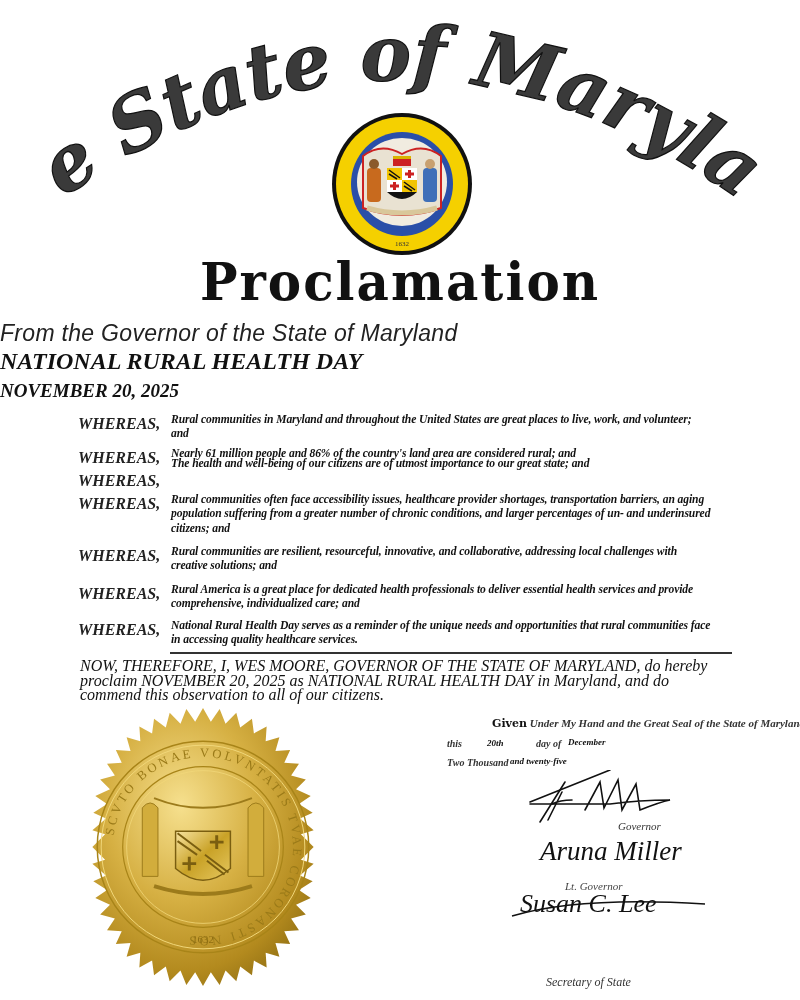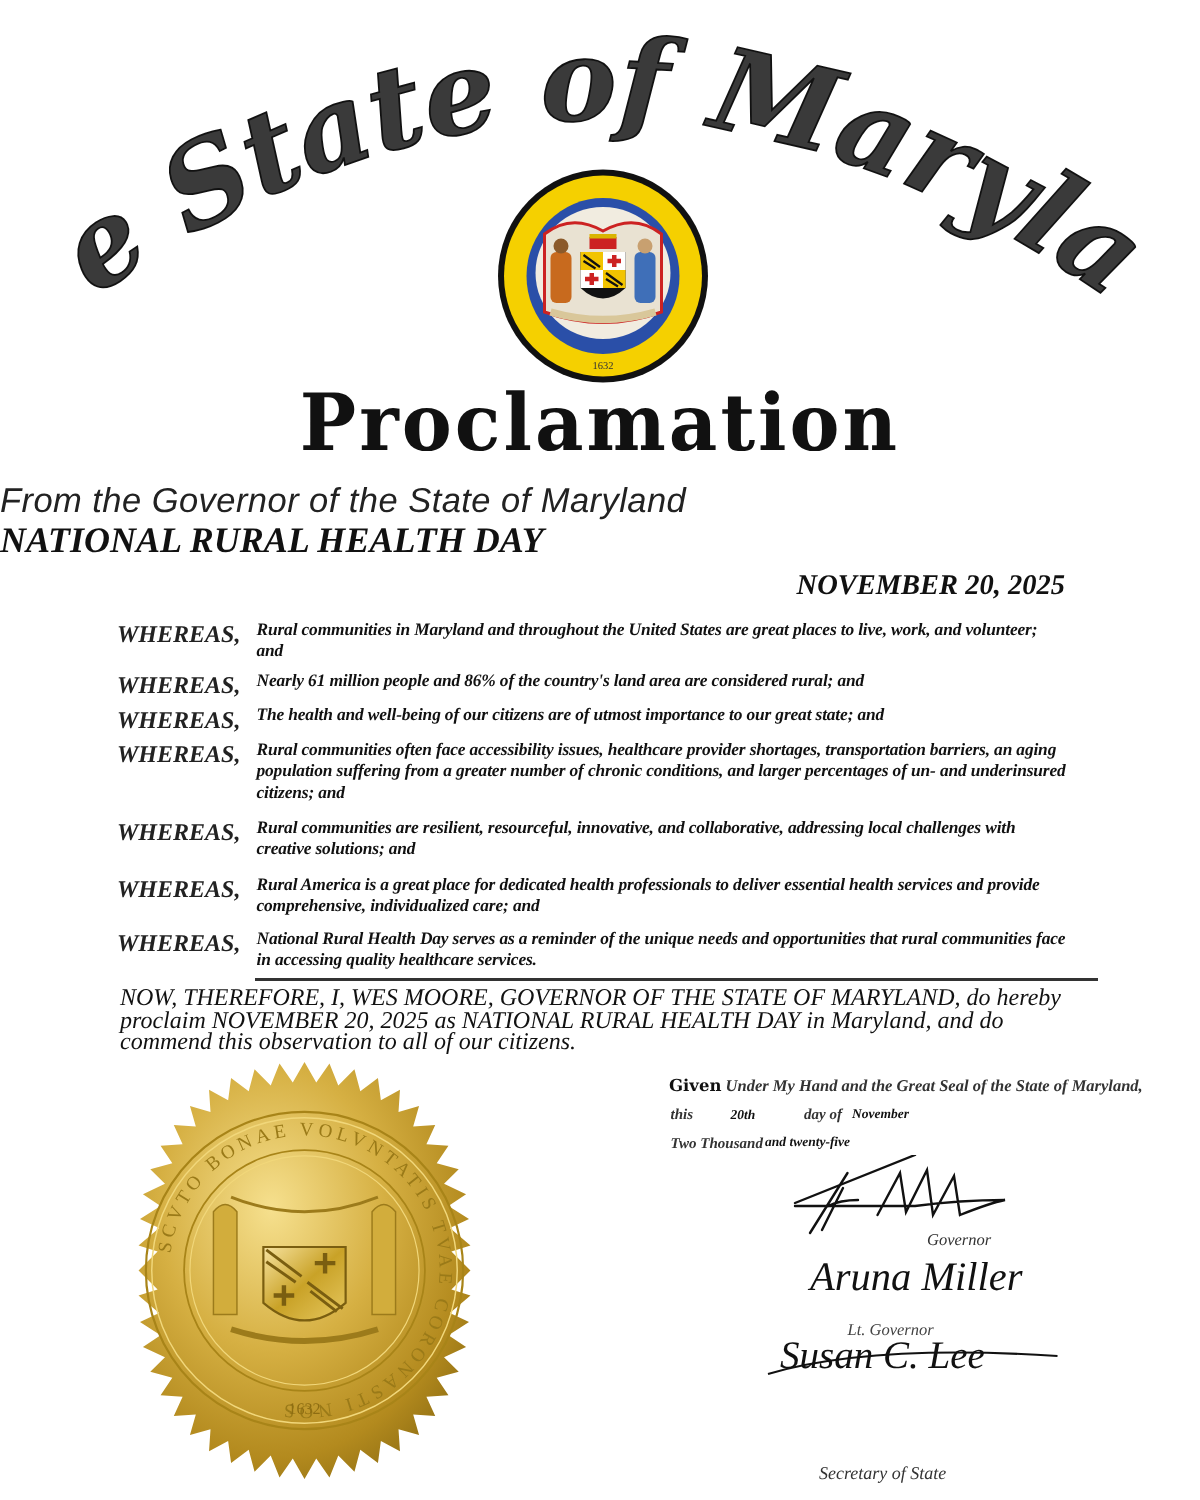--- a/index.html
+++ b/index.html
@@ -9,32 +9,32 @@
   
   #title-svg { left:0; top:0; width:800px; height:240px; }
   .bl { font-family:"DejaVu Serif", serif; font-weight:bold; font-style:italic; fill:#3a3a3a; stroke:#111; stroke-width:1.2; }
 
   
   .seal-top { left:331px; top:112px; width:142px; height:144px; }
 
   .proc { left:0; width:800px; top:252px; text-align:center; font-family:"DejaVu Serif", serif; font-weight:bold; font-size:50px; letter-spacing:2px; color:#111; transform:scaleY(1.05); }
   .from { left:0; width:684px; top:320px; text-align:left; font-family:Liberation Sans, sans-serif; font-style:italic; font-size:23px; color:#222; letter-spacing:0.3px; }
   .nrhd { left:0; width:800px; top:348px; font-family:"Liberation Serif", serif; font-style:italic; font-weight:bold; font-size:24px; color:#111; }
-  .date { left:0; width:710px; top:380px; text-align:right; font-family:"Liberation Serif", serif; font-style:italic; font-weight:bold; font-size:19px; color:#111; }
+  .date { left:0; width:710px; top:380px; text-align:left; font-family:"Liberation Serif", serif; font-style:italic; font-weight:bold; font-size:19px; color:#111; }
 
   .wh-label { left:78px; font-family:"Liberation Serif", serif; font-style:italic; font-weight:bold; font-size:16px; color:#222; }
   .wh-text { left:171px; width:540px; font-family:"Liberation Serif", serif; font-style:italic; font-weight:bold; font-size:11.6px; line-height:14.4px; color:#111; letter-spacing:-0.1px; }
 
   .rule { left:170px; top:652px; width:562px; height:2px; background:#333; }
   .now { left:80px; top:659px; width:640px; font-family:"Liberation Serif", serif; font-style:italic; font-weight:normal; font-size:16px; line-height:14.5px; color:#111; }
 
   .gold-seal { left:62px; top:703px; width:282px; height:288px; }
 
   .given-line { left:446px; top:717px; font-size:11px; color:#333; white-space:nowrap; }
-  .given-word { font-family:"DejaVu Serif", serif; font-weight:bold; font-size:11px; color:#111; }
+  .given-word { font-family:"DejaVu Serif", serif; font-weight:bold; font-size:11px; color:#111;margin-left:46px; }
   .script { font-family:"Liberation Serif", serif; font-style:italic; color:#333;font-weight:bold; }
   .fill { font-family:"Liberation Serif", serif; font-weight:bold; font-style:italic; font-size:9px; color:#111; }
 
   .sig-svg { left:490px; top:770px; width:250px; height:150px; }
   .role { font-family:"Liberation Serif", serif; font-style:italic; font-size:12px; color:#333;margin-top:32px; }
 </style>
 </head>
 <body>
 
 <svg id="title-svg" class="abs" viewBox="0 0 800 240">
@@ -81,21 +81,21 @@
 <div class="abs nrhd">NATIONAL RURAL HEALTH DAY</div>
 <div class="abs date">NOVEMBER 20, 2025</div>
 
 <div class="abs wh-label" style="top:415px">WHEREAS,</div>
 <div class="abs wh-text" style="top:413px">Rural communities in Maryland and throughout the United States are great places to live, work, and volunteer; and</div>
 
 <div class="abs wh-label" style="top:449px">WHEREAS,</div>
 <div class="abs wh-text" style="top:447px">Nearly 61 million people and 86% of the country's land area are considered rural; and</div>
 
 <div class="abs wh-label" style="top:472px">WHEREAS,</div>
-<div class="abs wh-text" style="top:470px">The health and well-being of our citizens are of utmost importance to our great state; and</div>
+<div class="abs wh-text" style="top:457px">The health and well-being of our citizens are of utmost importance to our great state; and</div>
 
 <div class="abs wh-label" style="top:495px">WHEREAS,</div>
 <div class="abs wh-text" style="top:493px">Rural communities often face accessibility issues, healthcare provider shortages, transportation barriers, an aging population suffering from a greater number of chronic conditions, and larger percentages of un- and underinsured citizens; and</div>
 
 <div class="abs wh-label" style="top:547px">WHEREAS,</div>
 <div class="abs wh-text" style="top:545px">Rural communities are resilient, resourceful, innovative, and collaborative, addressing local challenges with creative solutions; and</div>
 
 <div class="abs wh-label" style="top:585px">WHEREAS,</div>
 <div class="abs wh-text" style="top:583px">Rural America is a great place for dedicated health professionals to deliver essential health services and provide comprehensive, individualized care; and</div>
 
@@ -144,21 +144,21 @@
   <text y="98" font-size="11" text-anchor="middle" fill="#8e6d12" font-family="Liberation Serif, serif">1632</text>
 </svg>
 
 <div class="abs given-line">
   <span class="given-word">Given</span>
   <span class="script" style="font-size:11px">Under My Hand and the Great Seal of the State of Maryland,</span>
 </div>
 <div class="abs script" style="left:447px; top:738px; font-size:10px">this</div>
 <div class="abs fill" style="left:487px; top:738px">20th</div>
 <div class="abs script" style="left:536px; top:738px; font-size:10px">day of</div>
-<div class="abs fill" style="left:568px; top:737px">November</div>
+<div class="abs fill" style="left:568px; top:737px">December</div>
 <div class="abs script" style="left:447px; top:757px; font-size:10px">Two Thousand</div>
 <div class="abs fill" style="left:510px; top:756px">and twenty-five</div>
 
 <svg class="abs sig-svg" viewBox="0 0 250 150">
   <g fill="none" stroke="#111" stroke-width="1.6" stroke-linecap="round">
     <path d="M40 32 Q70 20 120 0"></path>
     <path d="M50 52 L75 12 M58 50 L72 22 M62 34 Q70 30 82 30"></path>
     <path d="M95 40 L110 12 L114 38 L128 10 L132 40 L146 14 L150 40 Q170 32 180 30 Q150 30 120 34 L40 34"></path>
   </g>
   <text x="128" y="60" font-size="11" font-style="italic" fill="#333" font-family="Liberation Serif, serif">Governor</text>

